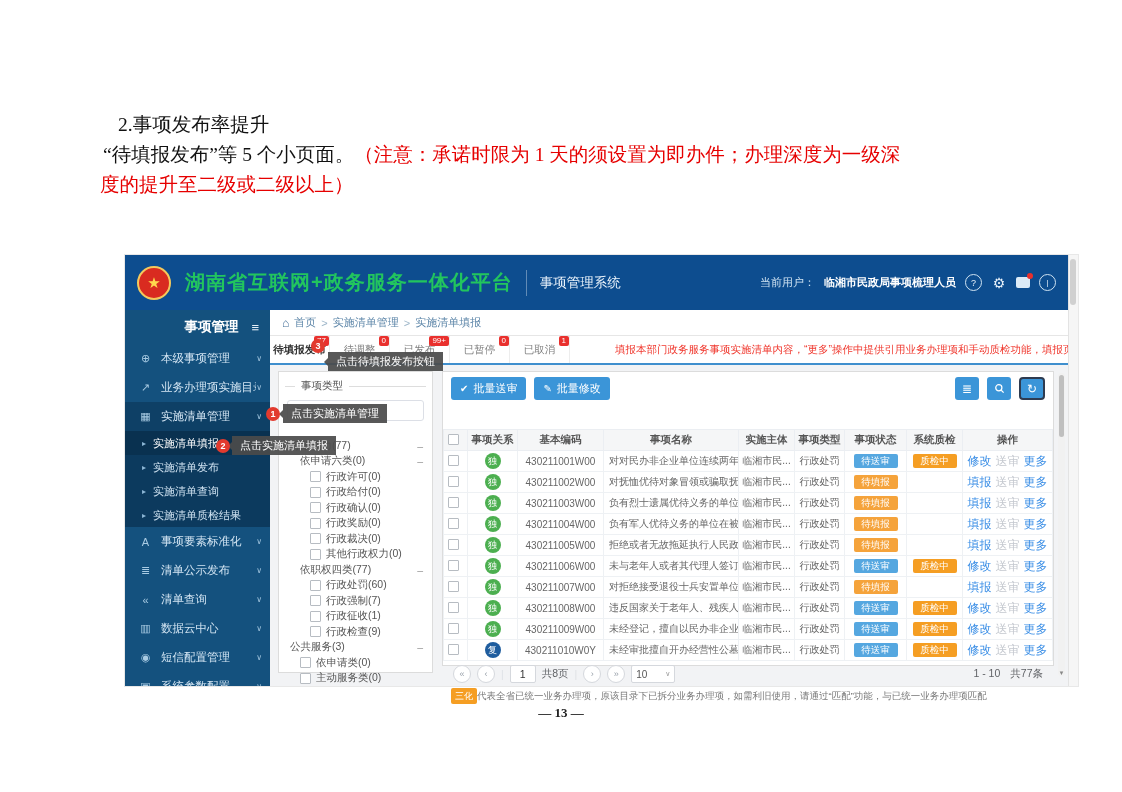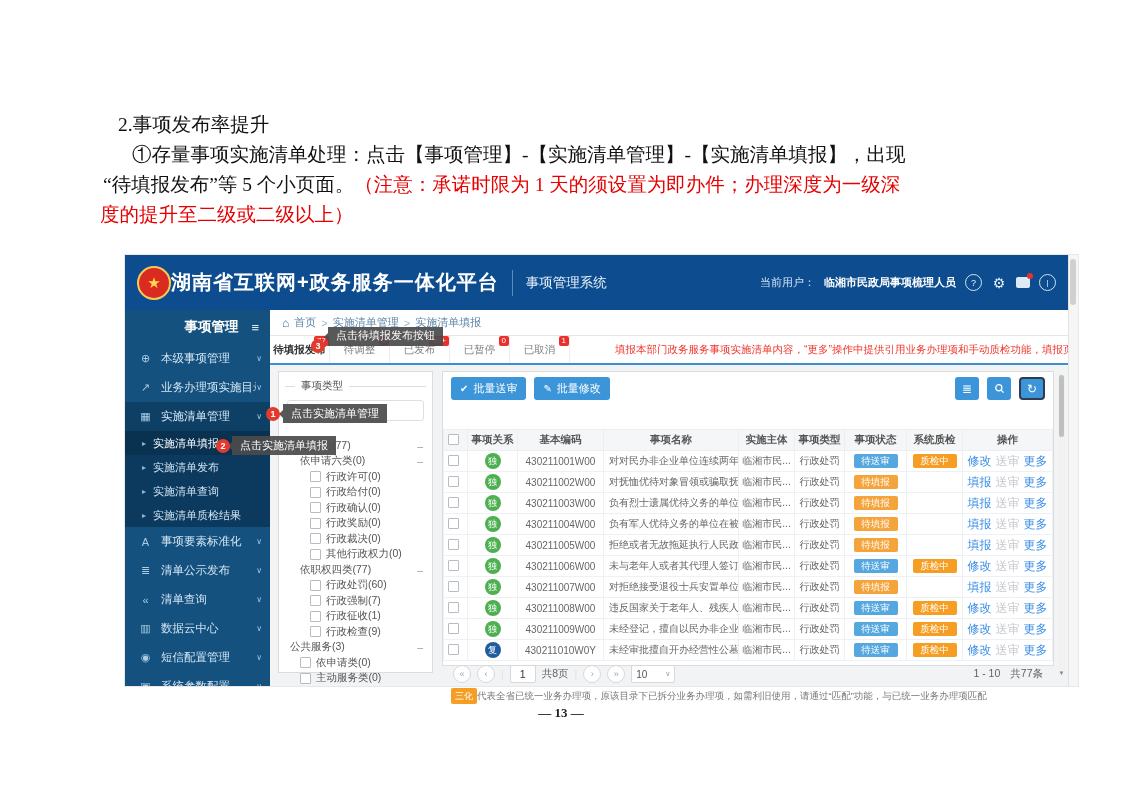--- a/index.html
+++ b/index.html
@@ -18,21 +18,21 @@
 
   
   .app{position:absolute;left:125px;top:255px;width:953px;height:431px;display:flex;
        font-family:"Liberation Sans",sans-serif;box-shadow:0 0 0 1px #e8e8e8;}
   .app-inner{flex:1;display:flex;flex-direction:column;min-width:0;}
 
   
   .app-header{height:55px;background:#0d4d8f;display:flex;align-items:center;padding:0 12px;flex:0 0 auto;}
   .emblem{width:30px;height:30px;border-radius:50%;background:#d92b20;border:2px solid #f4c95c;
           display:flex;align-items:center;justify-content:center;color:#ffd84d;font-size:15px;flex:0 0 auto;}
-  .platform-title{color:#ffffff;font-size:20px;font-weight:bold;letter-spacing:1px;margin-left:0;white-space:nowrap;}
+  .platform-title{color:#22c55e;font-size:20px;font-weight:bold;letter-spacing:1px;margin-left:14px;white-space:nowrap;}
   .hdr-divider{width:1px;height:26px;background:rgba(255,255,255,.35);margin:0 13px;}
   .system-title{color:#eaf3fb;font-size:13.5px;white-space:nowrap;}
   .hdr-right{margin-left:auto;display:flex;align-items:center;gap:9px;color:#cfe3f2;font-size:11px;white-space:nowrap;}
   .user-name{color:#fff;font-weight:bold;}
   .hicon{width:15px;height:15px;border-radius:50%;border:1px solid #cfe3f2;display:flex;
          align-items:center;justify-content:center;font-size:9px;color:#e7f1fa;}
   .hicon.gear{border:none;font-size:14px;width:16px;height:16px;}
   .hicon.msg{border:none;border-radius:2px;width:14px;height:11px;background:#dcebf7;position:relative;}
   .hicon.msg::after{content:"";position:absolute;right:-3px;top:-4px;width:6px;height:6px;border-radius:50%;background:#e9302d;}
   .hicon.power{font-size:8px;}
@@ -150,21 +150,20 @@
   .ann-tip{position:absolute;background:rgba(75,75,75,.93);color:#fff;font-size:11px;height:19px;line-height:19px;
            padding:0 8px;white-space:nowrap;z-index:55;}
   .ann-tip::before{content:"";position:absolute;left:-4px;top:50%;transform:translateY(-50%);
                    border:4px solid transparent;border-right:4px solid rgba(75,75,75,.93);border-left:0;}
 </style>
 </head>
 <body>
 
 <div class="doc-text">
   <div class="doc-line1">2.事项发布率提升</div>
-  <div class="doc-line2">①存量事项实施清单处理：点击【事项管理】-【实施清单管理】-【实施清单填报】，出现</div>
   <div class="doc-line3"><span>“待填报发布”等 5 个小页面。</span><span class="red">（注意：承诺时限为 1 天的须设置为即办件；办理深度为一级深</span></div>
   <div class="red">度的提升至二级或二级以上）</div>
 </div>
 <div class="page-num">— 13 —</div>
 
 <div class="app">
   <div class="app-inner">
 
     <div class="app-header">
       <div class="emblem">★</div>
@@ -577,16 +576,16 @@
 
   <div class="win-sb">
     <div class="thumb"></div>
   </div>
 
   <div id="annotations">
       <div class="ann-tip" style="left: 158px; top: 149px;">点击实施清单管理</div>
       <div class="ann-circle" style="left: 141px; top: 152px;">1</div>
       <div class="ann-tip" style="left: 107px; top: 181px;">点击实施清单填报</div>
       <div class="ann-circle" style="left: 91px; top: 184px;">2</div>
-      <div class="ann-tip" style="left: 203px; top: 72px; font-family: Liberation Mono, monospace;">点击待填报发布按钮</div>
+      <div class="ann-tip" style="left: 203px; top: 97px;">点击待填报发布按钮</div>
       <div class="ann-circle" style="left: 186px; top: 84px;">3</div>
     </div>
 </div>
 
 </body></html>

